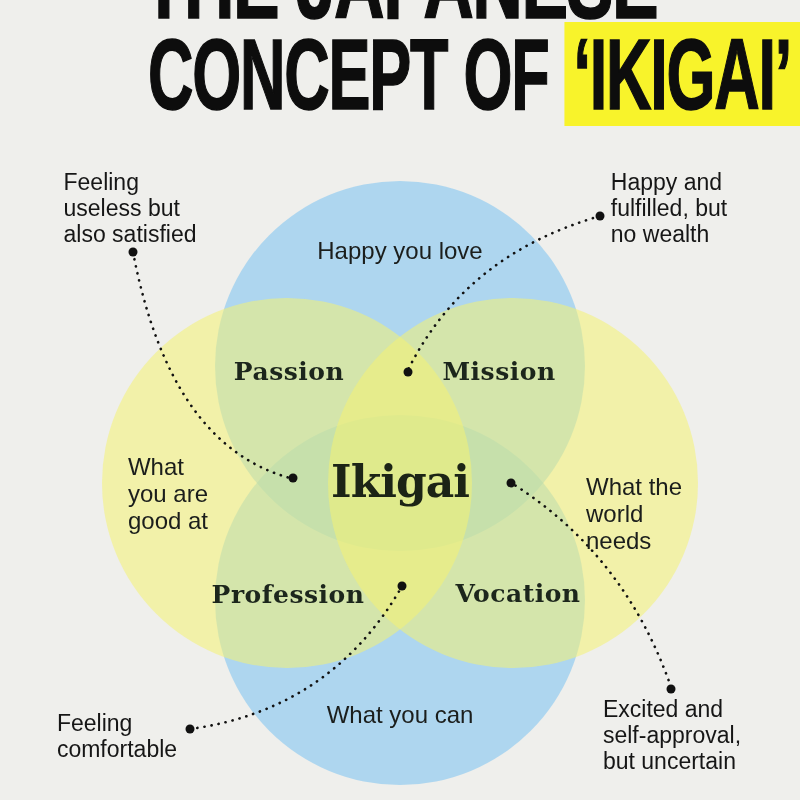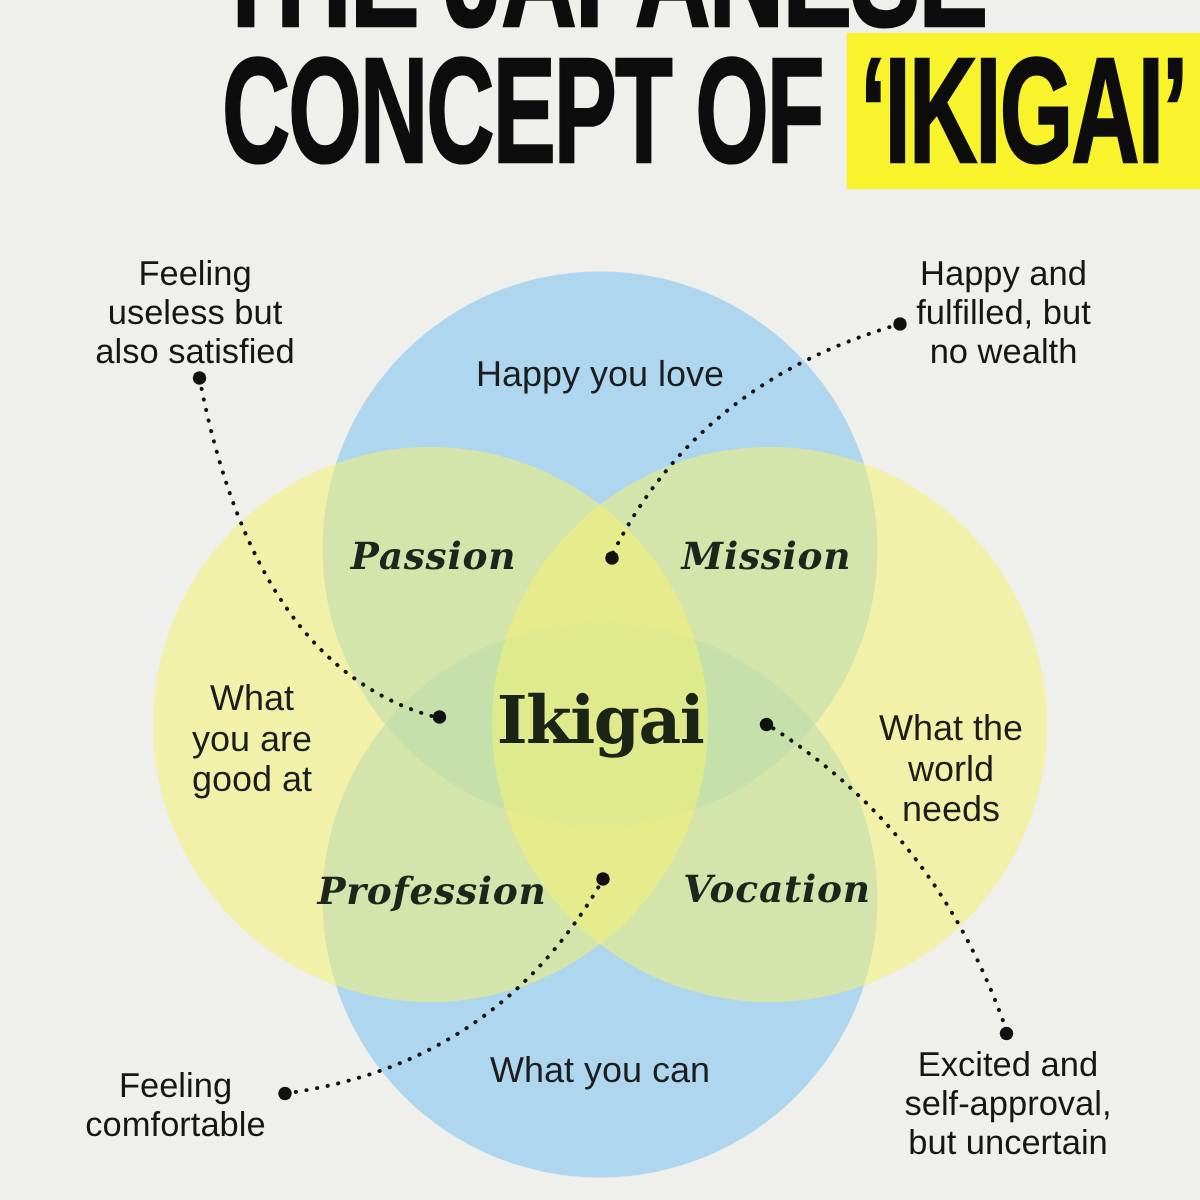--- a/index.html
+++ b/index.html
@@ -22,26 +22,26 @@
   .circle{position:absolute;width:370px;height:370px;border-radius:50%;}
   .c-blue{background:var(--blue_fill,rgba(115,191,242,0.52));}
   .c-yellow{background:var(--yellow_fill,rgba(244,242,115,0.55));}
   .c-top{left:215px;top:181px;}
   .c-bottom{left:215px;top:415px;}
   .c-left{left:102px;top:298px;}
   .c-right{left:328px;top:298px;}
   
   .lbl{
     position:absolute;transform:translate(-50%,-50%);
-    text-align:center;font-size:24px;line-height:27px;color:#1b1e1c;
+    text-align:left;font-size:24px;line-height:27px;color:#1b1e1c;
     white-space:nowrap;z-index:6;
   }
   .serif{
     font-family:"DejaVu Serif","Liberation Serif",serif;font-weight:700;
-    font-size:25px;color:#1c261c;letter-spacing:0.5px;font-style:italic;
+    font-size:25px;color:#1c261c;letter-spacing:0.5px;
   }
   .ikigai{
     font-family:"DejaVu Serif","Liberation Serif",serif;font-weight:700;
     font-size:44px;color:#1c2416;letter-spacing:-1px;
   }
   .ann{font-size:23px;line-height:26px;color:#161616;}
   .lines span{display:block;}
   
   svg.connectors{position:absolute;left:0;top:0;z-index:5;pointer-events:none;}
   .dotline{fill:none;stroke:#111;stroke-width:2.6;stroke-linecap:round;stroke-dasharray:0.2 7;}
@@ -92,21 +92,21 @@
   <span>What the</span>
   <span>world</span>
   <span>needs</span>
 </div>
 
 <div class="lbl lines" style="left:400px;top:714px;">
   <span>What you can</span>
 </div>
 
 <div class="lbl serif" style="left:289px;top:371px;">Passion</div>
-<div class="lbl serif" style="left:511px;top:371px;">Mission</div>
+<div class="lbl serif" style="left:499px;top:371px;">Mission</div>
 <div class="lbl serif" style="left:288px;top:594px;">Profession</div>
 <div class="lbl serif" style="left:518px;top:593px;">Vocation</div>
 
 <div class="lbl ikigai" style="left:400px;top:481px;">Ikigai</div>
 
 <div class="lbl ann lines" style="left:130px;top:208px;">
   <span>Feeling</span>
   <span>useless but</span>
   <span>also satisfied</span>
 </div>

